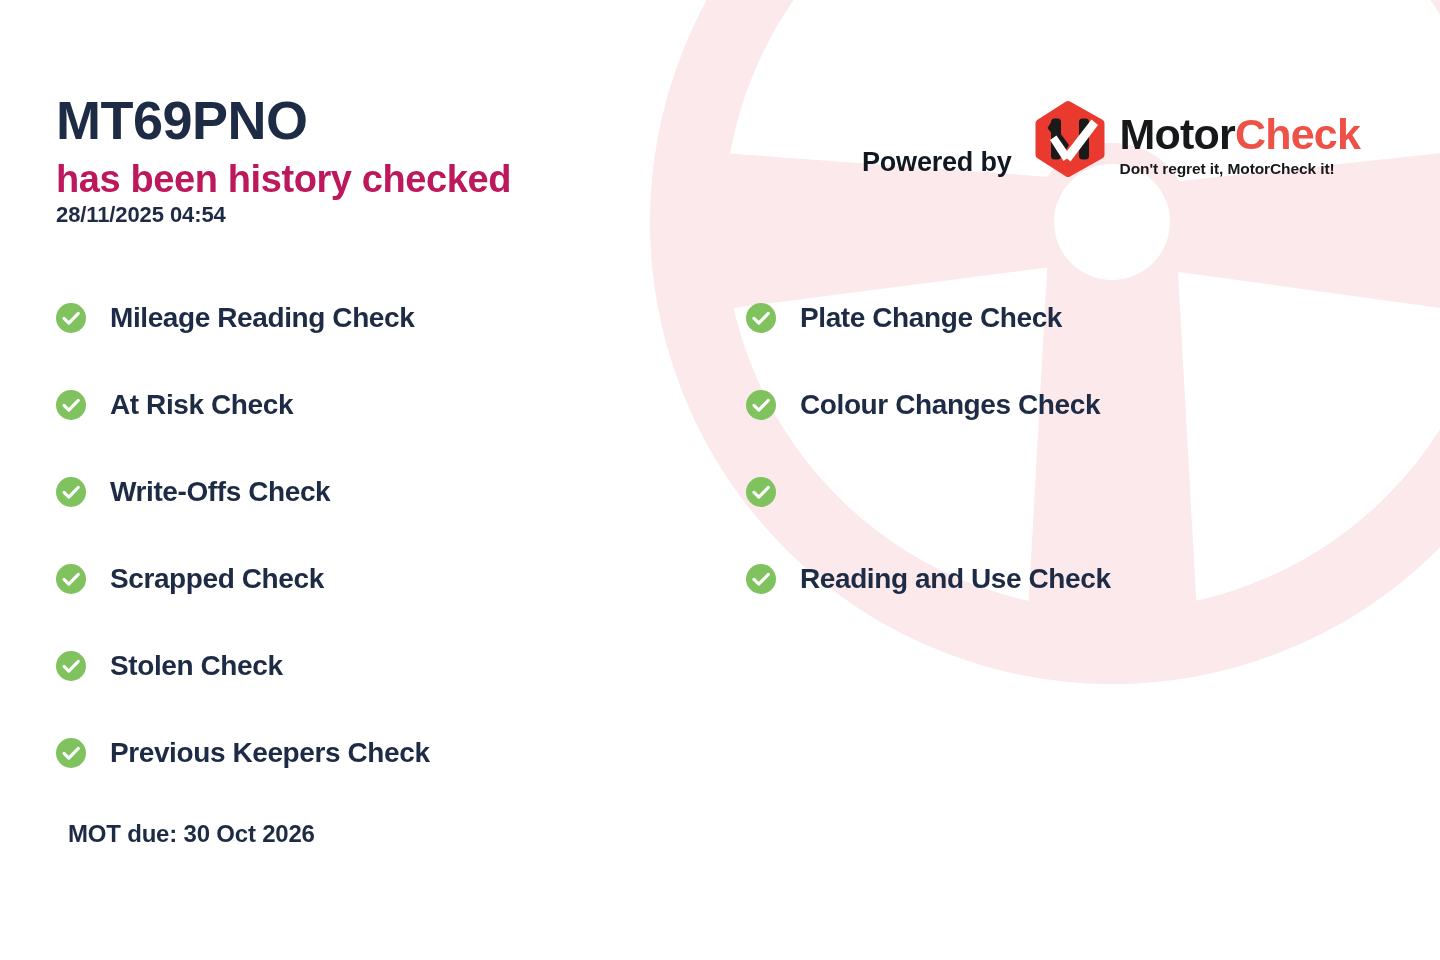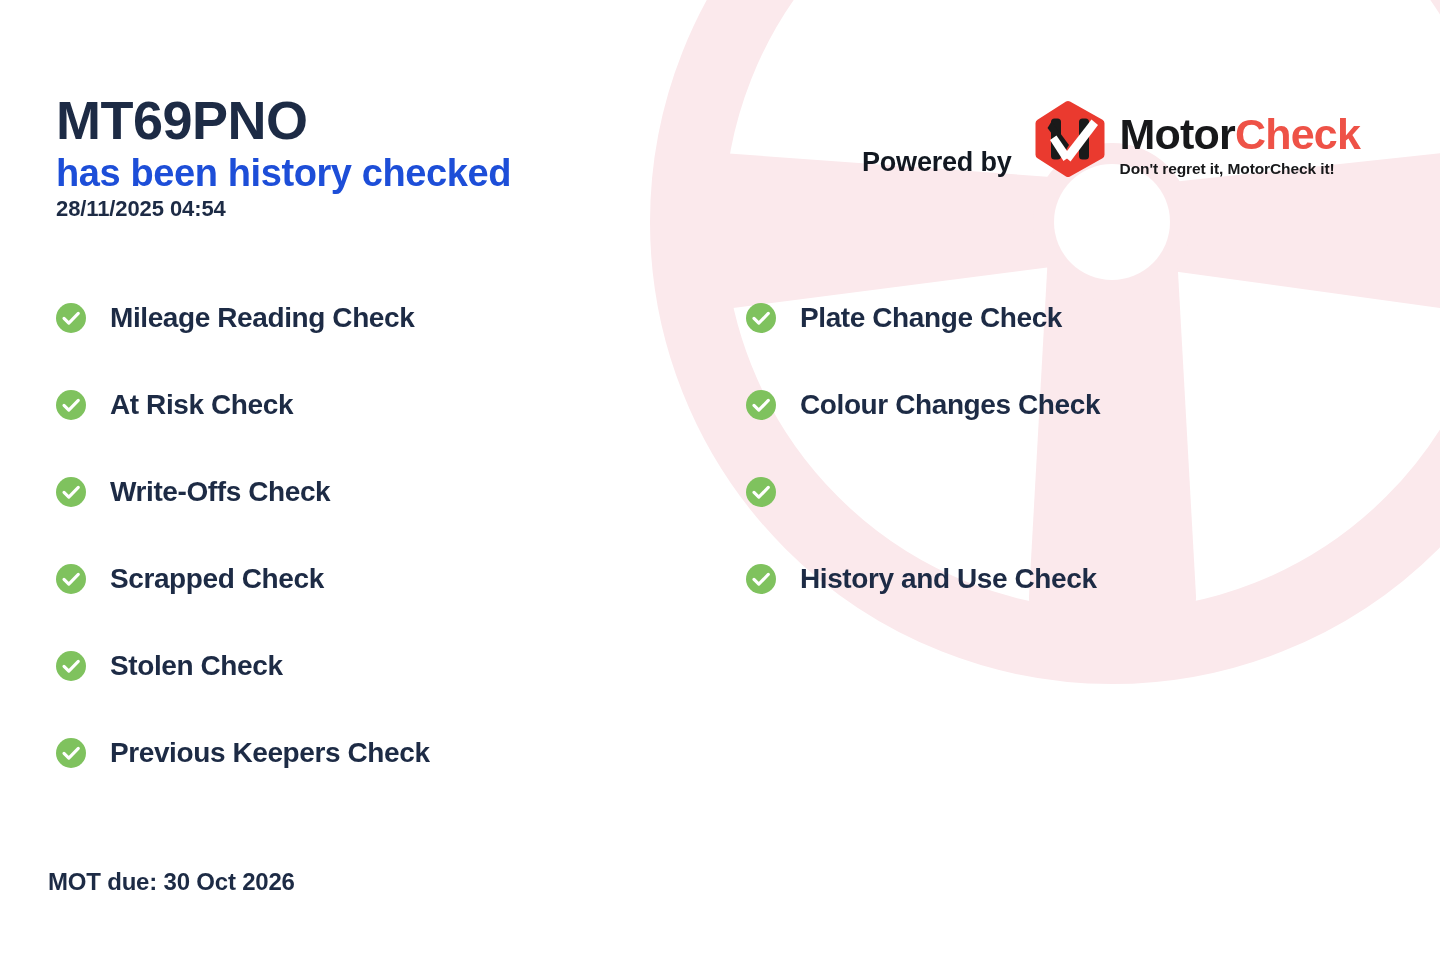--- a/index.html
+++ b/index.html
@@ -43,24 +43,24 @@
     font-size: 54px;
     font-weight: bold;
     color: #1d2b45;
     letter-spacing: -0.5px;
     line-height: 1.06;
     white-space: nowrap;
   }
   .reg-sub {
     font-size: 38px;
     font-weight: bold;
-    color: #1d4ed8;
+    color: #be185d;
     letter-spacing: -0.4px;
     line-height: 1.18;
-    margin-top: 2px;
+    margin-top: 8px;
     white-space: nowrap;
   }
   .reg-date {
     font-size: 22px;
     font-weight: bold;
     color: #1d2b45;
     letter-spacing: -0.1px;
     white-space: nowrap;
   }
 
@@ -137,29 +137,28 @@
     font-weight: bold;
     color: #1d2b45;
     letter-spacing: -0.4px;
     white-space: nowrap;
     line-height: 1;
   }
 
   
   .mot-due {
     position: absolute;
-    left: 48px;
+    left: 68px;
     top: 820px;
     z-index: 3;
     font-size: 24px;
     font-weight: bold;
     color: #1d2b45;
     letter-spacing: -0.2px;
     white-space: nowrap;
-    margin-top: 48px;
   }
 </style>
 </head>
 <body>
 
 <div id="stage">
 
   <svg id="wheel-watermark" viewBox="0 0 1440 960" aria-hidden="true">
     <defs>
       <clipPath id="stage-clip">
@@ -287,20 +286,20 @@
         <circle cx="15" cy="15" r="15" fill="#7fc25e"></circle>
         <path d="M8 15.4 L12.8 20.2 L22.3 10.4" fill="none" stroke="#ffffff" stroke-width="3.1" stroke-linecap="round" stroke-linejoin="round"></path>
       </svg>
     </div>
 
     <div class="check-row">
       <svg class="check-icon" viewBox="0 0 30 30" aria-hidden="true">
         <circle cx="15" cy="15" r="15" fill="#7fc25e"></circle>
         <path d="M8 15.4 L12.8 20.2 L22.3 10.4" fill="none" stroke="#ffffff" stroke-width="3.1" stroke-linecap="round" stroke-linejoin="round"></path>
       </svg>
-      <span class="check-label">History and Use Check</span>
+      <span class="check-label">Reading and Use Check</span>
     </div>
 
   </div>
 
   <div class="mot-due">MOT due: 30 Oct 2026</div>
 
 </div>
 
 </body></html>

